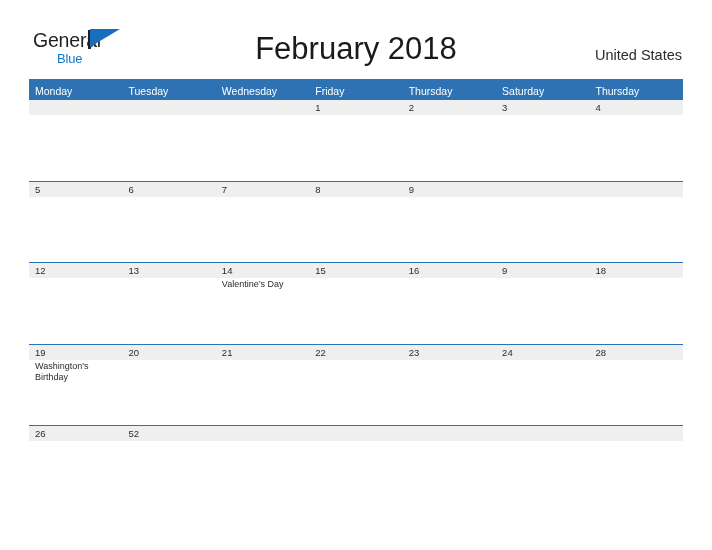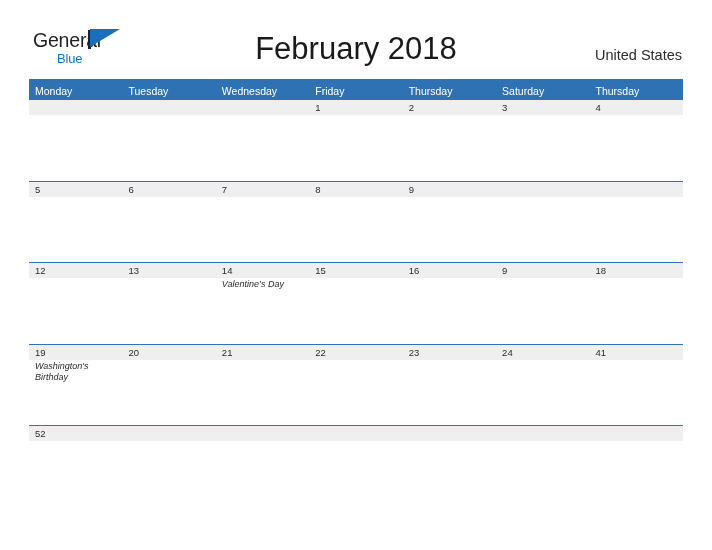--- a/index.html
+++ b/index.html
@@ -156,21 +156,20 @@
     height: 15px;
     display: block;
   }
   .day-event {
     font-size: 9px;
     color: #2b2b2b;
     line-height: 11.5px;
     display: block;
     padding-top: 1px;
     padding-right: 4px;
-    font-style: italic;
   }
   .day-cell.empty .day-num { visibility: hidden; }
 </style>
 </head>
 <body>
 
 <div class="topbar">
 
   <div class="logo">
     <span class="logo-general">General</span>
@@ -287,27 +286,30 @@
           <div class="day-cell">
             <span class="day-num">22</span>
           </div>
           <div class="day-cell">
             <span class="day-num">23</span>
           </div>
           <div class="day-cell">
             <span class="day-num">24</span>
           </div>
           <div class="day-cell">
-            <span class="day-num">41</span>
+            <span class="day-num">28</span>
           </div>
         </div>
       </div>
       <div class="week-row">
         <div class="week-inner">
           <div class="week-band"></div>
+          <div class="day-cell">
+            <span class="day-num">26</span>
+          </div>
           <div class="day-cell">
             <span class="day-num">52</span>
           </div>
           <div class="day-cell empty">
             <span class="day-num"></span>
           </div>
           <div class="day-cell empty">
             <span class="day-num"></span>
           </div>
           <div class="day-cell empty">

